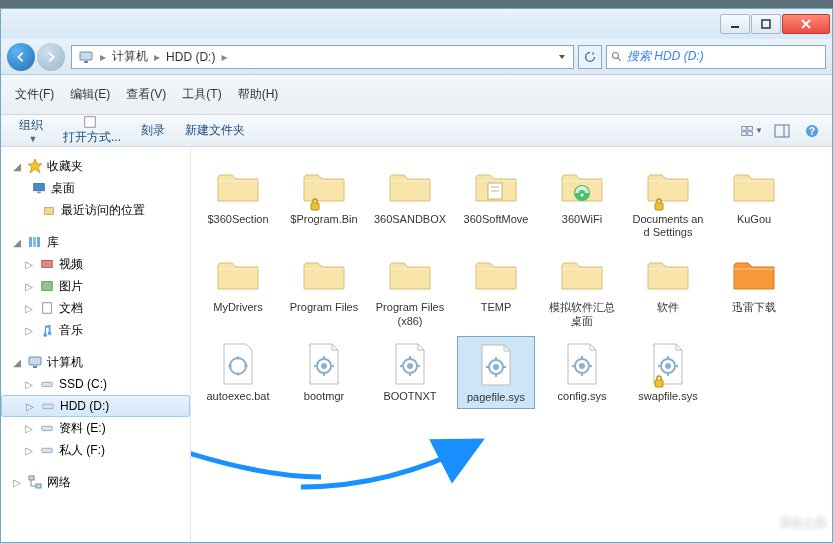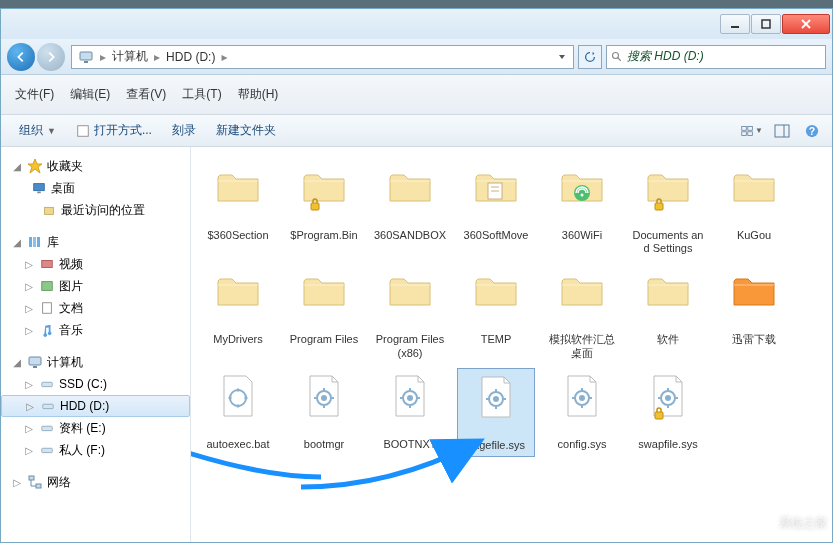--- a/index.html
+++ b/index.html
@@ -11,42 +11,42 @@
 .tb-btn svg { width:10px; height:10px; }
 .navbar { height:36px; background:linear-gradient(#eaf3fb,#dae8f4); display:flex; align-items:center; padding:0 6px; border-bottom:1px solid #b8cde0; }
 .nav-circle { width:28px; height:28px; border-radius:50%; background:radial-gradient(circle at 35% 30%,#5db6f0,#1f6fb5); display:flex; align-items:center; justify-content:center; margin-right:2px; }
 .nav-circle.dis { background:radial-gradient(circle at 35% 30%,#cfe0ee,#9ab5c8); }
 .nav-circle svg { width:14px; height:14px; fill:#fff; }
 .addr { flex:1; height:24px; background:#fff; border:1px solid #8ca8c0; margin:0 4px; display:flex; align-items:center; padding:0 2px; }
 .addr .seg { padding:0 4px; color:#333; display:flex; align-items:center; height:100%; }
 .addr .sep { color:#888; padding:0 2px; }
 .addr-drop { width:18px; display:flex; align-items:center; justify-content:center; }
 .refresh { width:24px; height:24px; border:1px solid #8ca8c0; background:#eaf3fb; display:flex; align-items:center; justify-content:center; }
-.search { width:220px; height:24px; background:#fff; border:1px solid #8ca8c0; margin-left:4px; display:flex; align-items:center; padding:0 4px; color:#14532d; font-style:italic; }
+.search { width:220px; height:24px; background:#fff; border:1px solid #8ca8c0; margin-left:4px; display:flex; align-items:center; padding:0 4px; color:#3b82f6; font-style:italic; }
 .search svg { width:12px; height:12px; margin-right:4px; }
 .menubar { height:40px; background:linear-gradient(#f4f8fb,#e8eef4); border-bottom:1px solid #d0dae3; display:flex; align-items:center; padding:0 6px; }
 .menubar span { padding:0 8px; color:#333; }
 .toolbar { height:32px; background:linear-gradient(#f6fafd,#e6eef5); border-bottom:1px solid #d0dae3; display:flex; align-items:center; padding:0 8px; }
-.tbtn { padding:0 10px; color:#1a4a7a; display:flex; align-items:center; }
+.tbtn { padding:0 10px; color:#1a4a7a; display:flex; align-items:center;flex-direction:column; }
 .tbtn .dd { margin-left:4px; font-size:9px; color:#666; }
 .tb-right { margin-left:auto; display:flex; gap:6px; }
 .tb-icon { width:24px; height:22px; display:flex; align-items:center; justify-content:center; border:1px solid transparent; }
 .content { flex:1; display:flex; overflow:hidden; }
 .nav { width:190px; border-right:1px solid #e0e6ec; background:#fff; padding:8px 0; overflow:auto; }
 .nav .node { display:flex; align-items:center; padding:2px 4px 2px 10px; height:22px; }
 .nav .node.sel { background:linear-gradient(#e8f2fb,#d4e8f9); border:1px solid #a8cce8; border-radius:2px; }
 .nav .exp { width:12px; text-align:center; color:#888; font-size:10px; }
 .nav .ic { width:16px; height:16px; margin:0 4px; display:flex; align-items:center; justify-content:center; }
 .nav .group { margin-bottom:10px; }
 .filepane { flex:1; background:#fff; padding:12px 8px; position:relative; overflow:auto; }
 .items { display:flex; flex-wrap:wrap; gap:4px 8px; }
 .item { width:78px; display:flex; flex-direction:column; align-items:center; padding:4px 2px; text-align:center; }
 .item.sel { background:#cde6f7; border:1px solid #7da2ce; }
 .item .thumb { width:48px; height:48px; display:flex; align-items:center; justify-content:center; position:relative; }
-.item .lbl { font-size:11px; color:#333; margin-top:18px; line-height:1.2; word-break:break-all; }
+.item .lbl { font-size:11px; color:#333; margin-top:2px; line-height:1.2; word-break:break-all; }
 .folder-ic { width:44px; height:36px; }
 .file-ic { width:36px; height:44px; }
 .lock-badge { position:absolute; bottom:0; left:8px; width:14px; height:14px; }
 .arrow { position:absolute; pointer-events:none; }
 .arrow svg { overflow:visible; }
 .watermark { position:absolute; right:6px; bottom:6px; color:rgba(255,255,255,0.6); font-size:22px; display:flex; align-items:center; gap:22px; text-shadow:0 0 4px rgba(0,0,0,0.3); }
 </style>
 </head>
 <body>
 

